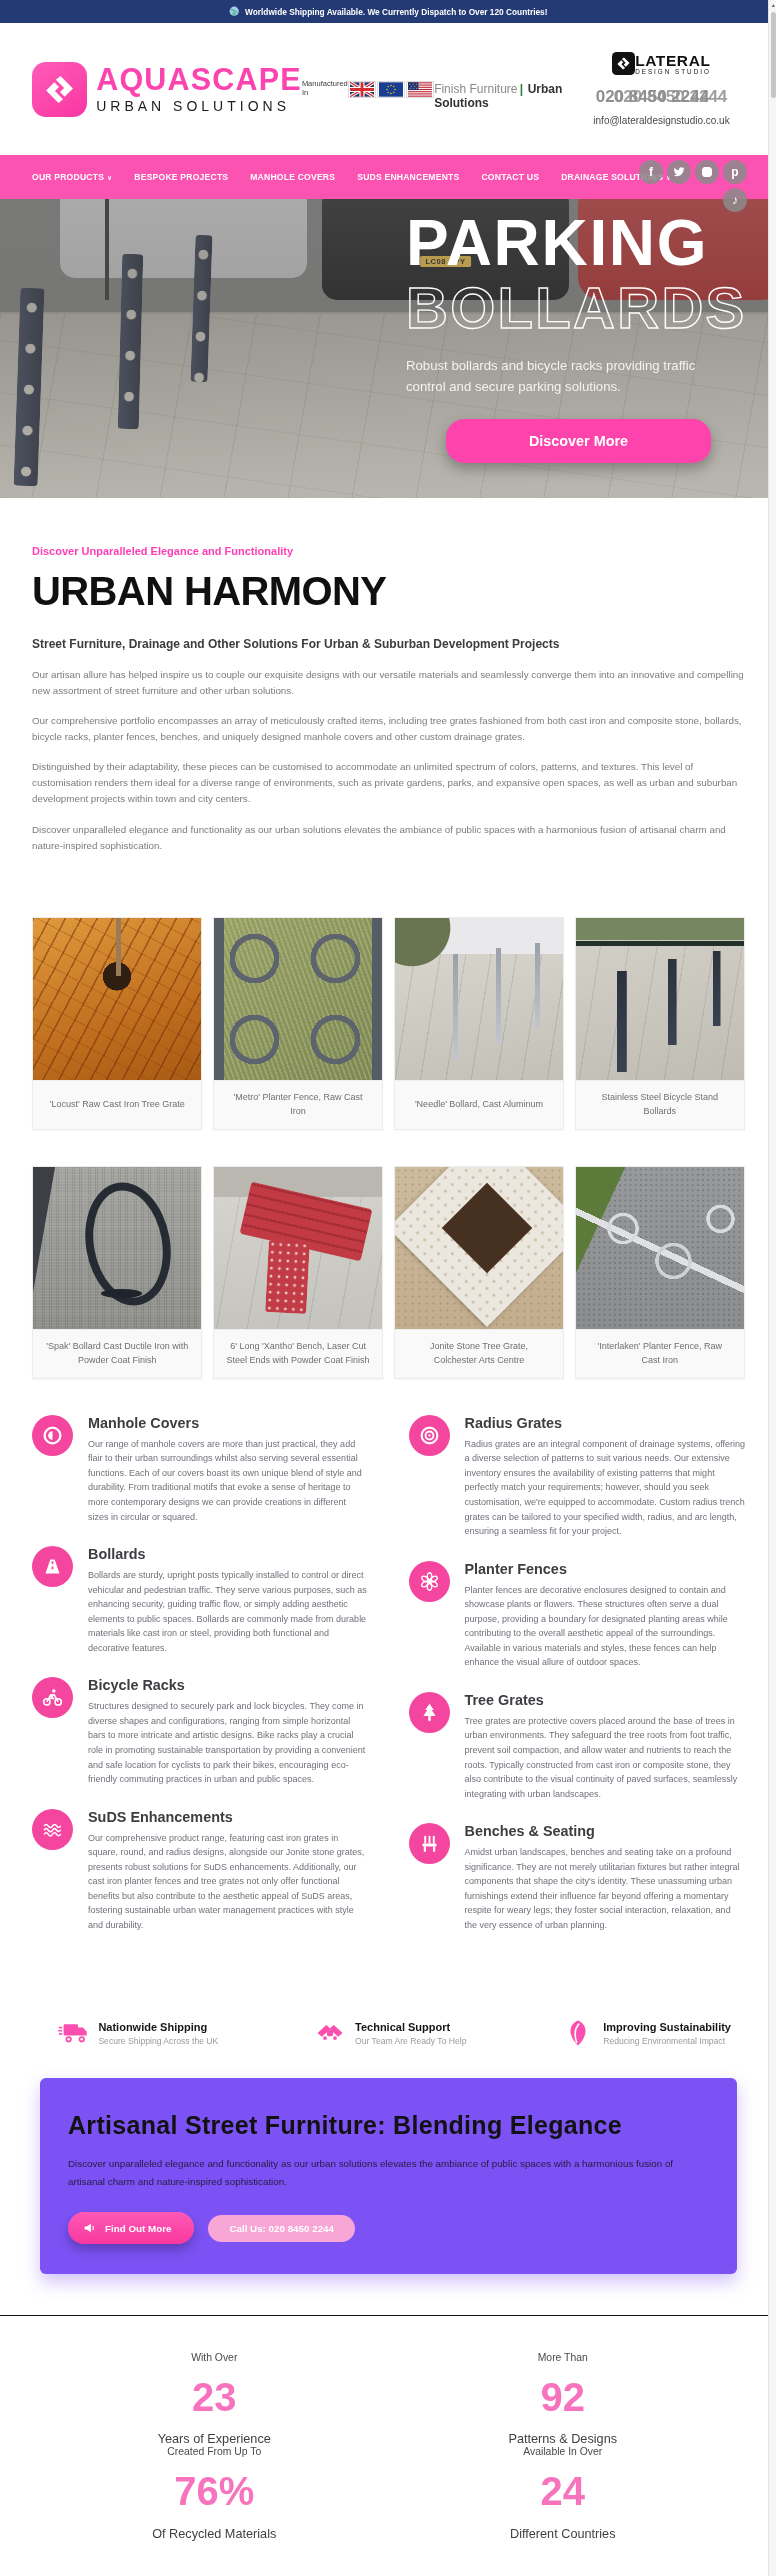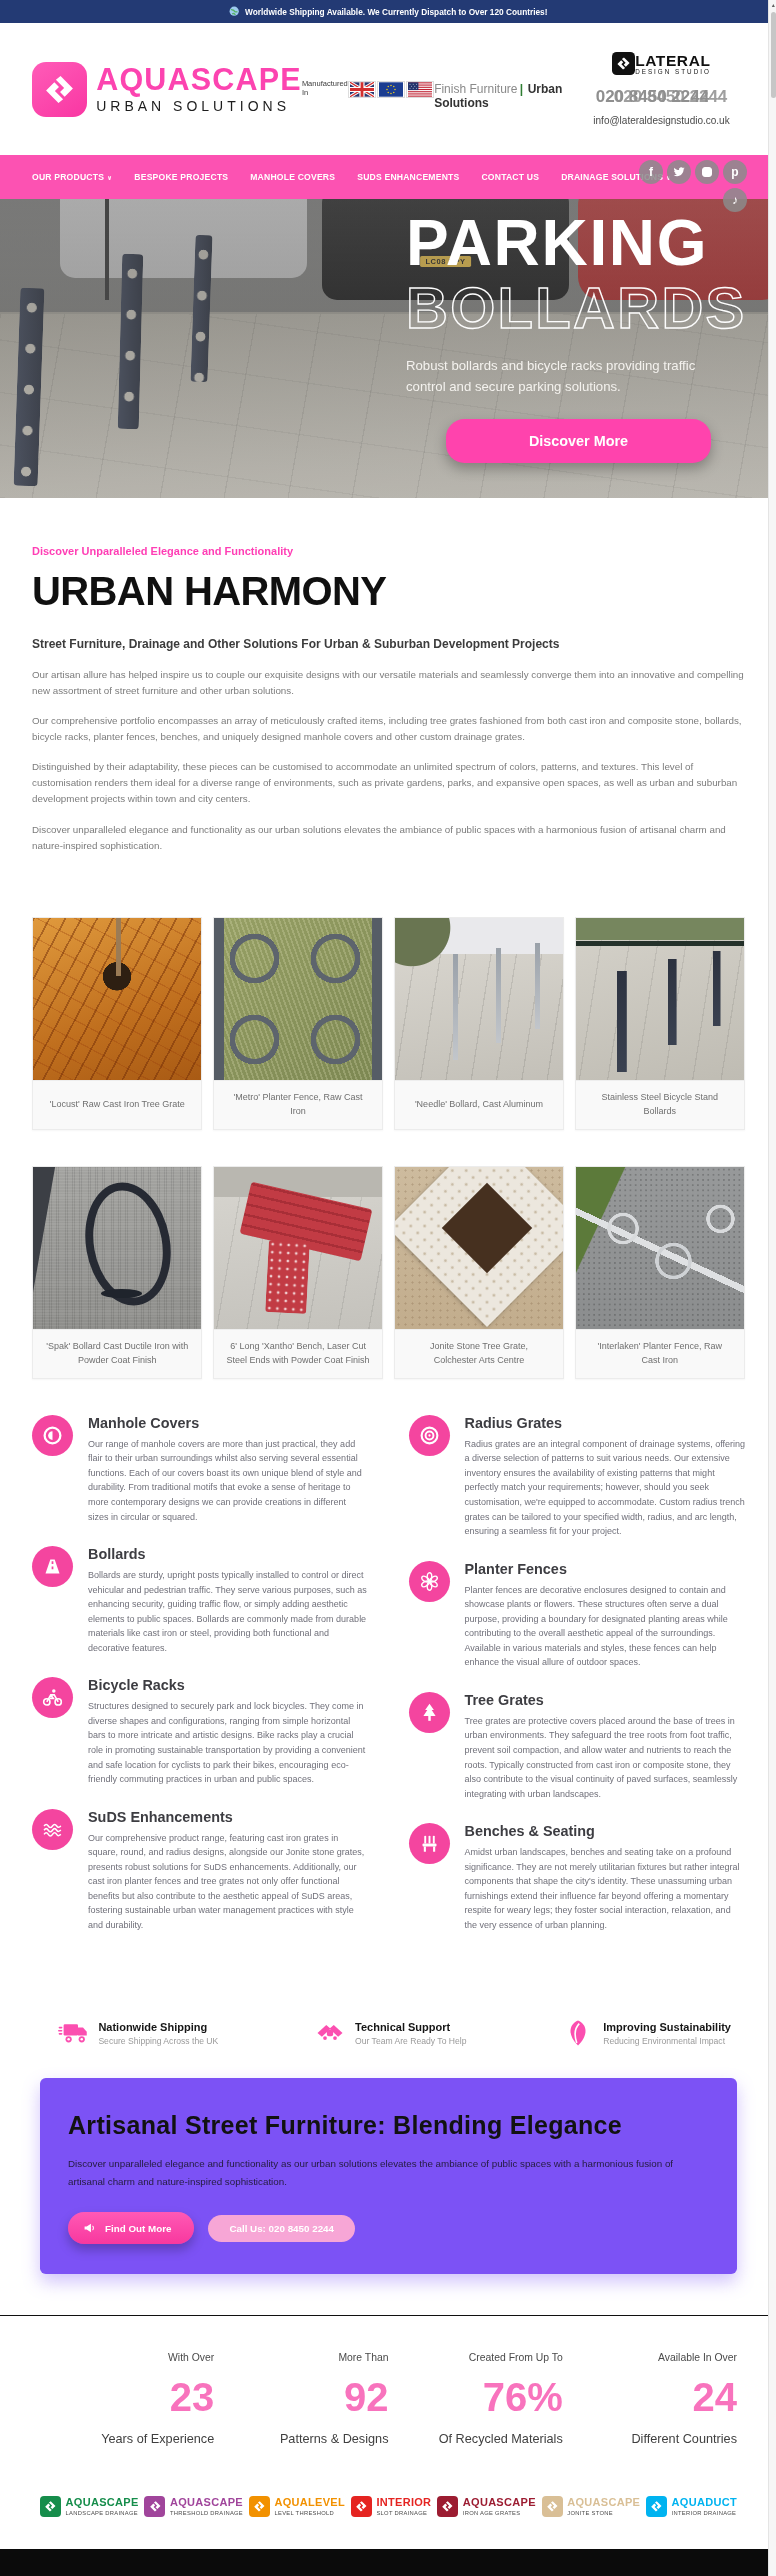--- a/index.html
+++ b/index.html
@@ -172,21 +172,21 @@
   .cta-wrap { padding:30px 40px 0; }
   .cta { background:#7c52f5; border-radius:5.8px; padding:33px 28px 30px; box-shadow:0 8px 17px rgba(124,82,245,.35); }
   .cta h2 { font-size:25px; font-weight:bold; color:#121212; letter-spacing:0.3px; }
   .cta p { margin-top:15px; font-size:9.8px; color:#241c3e; line-height:1.85; max-width:679px; }
   .cta-btns { margin-top:21px; display:flex; gap:14px; align-items:center; }
   .btn-pink { position:relative; background:linear-gradient(180deg,#ff59b5,#f8389e); color:#fff; border:none; font-family:inherit; font-weight:bold; font-size:9.8px; padding:10.4px 23px 10.4px 37px; border-radius:18.4px; cursor:pointer; box-shadow:0 5.8px 10.4px rgba(0,0,0,.25); }
   .btn-pink svg { position:absolute; left:15px; top:50%; transform:translateY(-50%); width:12.7px; height:12.7px; }
   .btn-lightpink { background:#f7a6d6; color:#fff; border:none; font-family:inherit; font-weight:bold; font-size:9.8px; padding:8px 21px; border-radius:18.4px; cursor:pointer; }
 
   
-  .stats { margin-top:41px; border-top:1.2px solid #101010; padding:36px 40px 17px; display:grid; grid-template-columns:repeat(4,1fr); text-align:right; }
+  .stats { margin-top:41px; border-top:1.2px solid #101010; padding:36px 40px 17px; display:grid; grid-template-columns:repeat(2,1fr); text-align:center; }
   .stat-pre { font-size:10.4px; color:#4a4a4a; }
   .stat-value { font-size:40px; font-weight:bold; color:#f873bd; margin:11.5px 0 12.7px; }
   .stat-label { font-size:12.7px; color:#3f3f3f; }
 
   
   .brands { padding:33px 40px 32px; display:flex; justify-content:space-between; align-items:center; }
   .brand-item { display:flex; align-items:center; gap:4.6px; cursor:pointer; }
   .brand-sq { width:21px; height:21px; border-radius:4px; display:flex; align-items:center; justify-content:center; }
   .brand-sq svg { width:12.7px; height:12.7px; fill:#fff; }
   .brand-nm { font-size:11px; font-weight:bold; letter-spacing:0.3px; line-height:1; }

